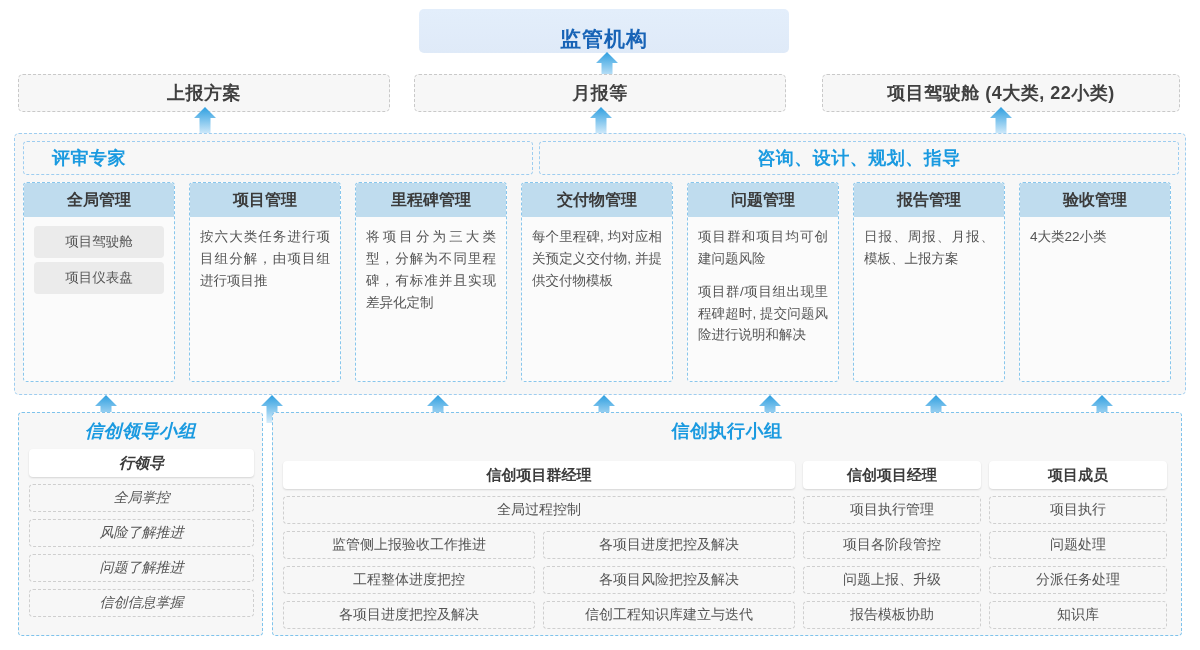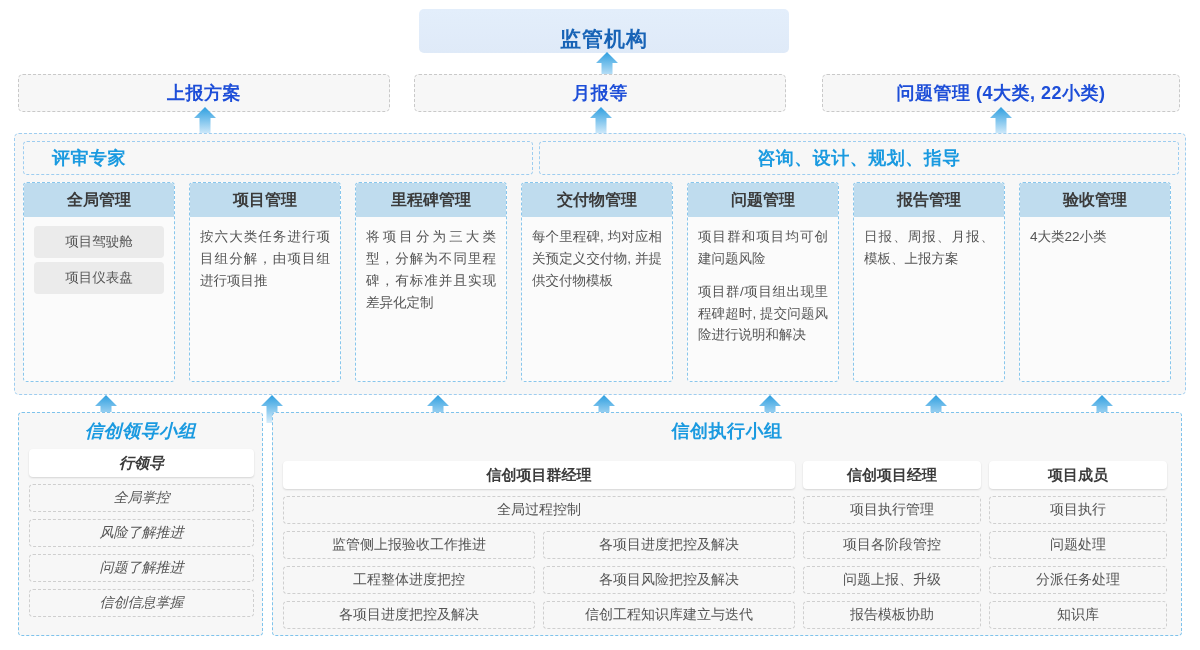--- a/index.html
+++ b/index.html
@@ -24,21 +24,21 @@
   #regulator {
     position: absolute; left: 419px; top: 9px; width: 370px; height: 44px;
     background: linear-gradient(180deg, #e3eefb 0%, #dfeaf8 100%);
     border-radius: 5px;
     display: flex; align-items: flex-end; justify-content: center;
   }
   #regulator .t { font-size: 21px; font-weight: bold; color: #1763b6; letter-spacing: 1px; }
 
   
   .report-box { position: absolute; top: 74px; height: 38px; }
-  .report-box .t { font-size: 18px; font-weight: bold; color: #1d4ed8; letter-spacing: .5px; }
+  .report-box .t { font-size: 18px; font-weight: bold; color: #404040; letter-spacing: .5px; }
   #rep0 { left: 18px;  width: 372px; }
   #rep1 { left: 414px; width: 372px; }
   #rep2 { left: 822px; width: 358px; }
 
   
   #mid-panel {
     position: absolute; left: 14px; top: 133px; width: 1172px; height: 262px;
     background: #f7f7f7; border: 1px dashed #9ecdf0; border-radius: 5px;
   }
   .mid-head {
@@ -131,21 +131,21 @@
     <path d="M11 0 L22 11 L16.5 11 L16.5 28 L5.5 28 L5.5 11 L0 11 Z" fill="url(#ag1)"></path>
   </svg>
 
   <div class="dashed-box report-box" id="rep0">
     <span class="t">上报方案</span>
   </div>
   <div class="dashed-box report-box" id="rep1">
     <span class="t">月报等</span>
   </div>
   <div class="dashed-box report-box" id="rep2">
-    <span class="t">问题管理 (4大类, 22小类)</span>
+    <span class="t">项目驾驶舱 (4大类, 22小类)</span>
   </div>
 
   <svg class="arrow" style="left:194px; top:107px;" viewBox="0 0 22 28">
     <path d="M11 0 L22 11 L16.5 11 L16.5 28 L5.5 28 L5.5 11 L0 11 Z" fill="url(#ag1)"></path>
   </svg>
   <svg class="arrow" style="left:590px; top:107px;" viewBox="0 0 22 28">
     <path d="M11 0 L22 11 L16.5 11 L16.5 28 L5.5 28 L5.5 11 L0 11 Z" fill="url(#ag1)"></path>
   </svg>
   <svg class="arrow" style="left:990px; top:107px;" viewBox="0 0 22 28">
     <path d="M11 0 L22 11 L16.5 11 L16.5 28 L5.5 28 L5.5 11 L0 11 Z" fill="url(#ag1)"></path>

